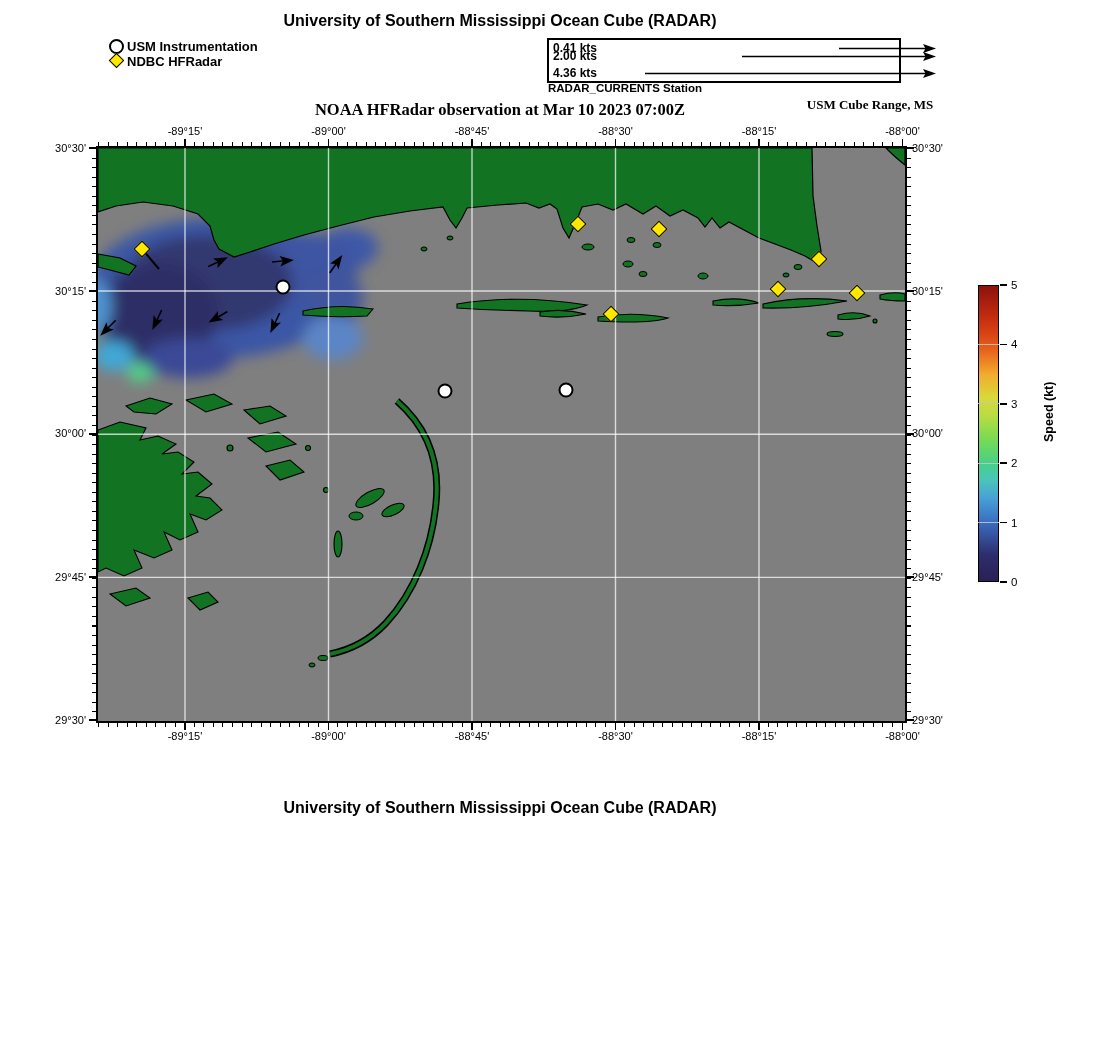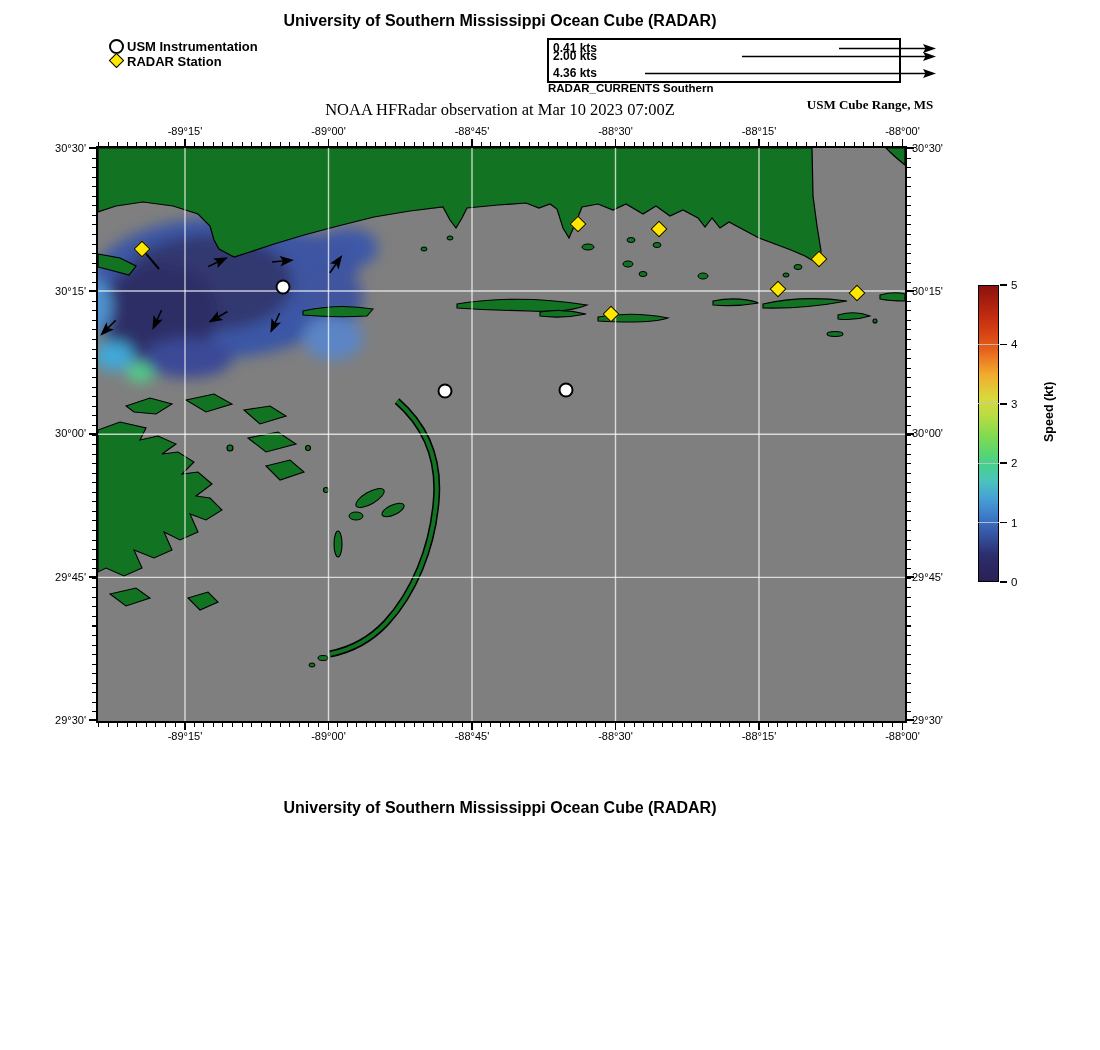--- a/index.html
+++ b/index.html
@@ -13,21 +13,21 @@
   .legend-row{position:absolute;left:127px;font-weight:bold;font-size:13px;}
   .legend-circle{position:absolute;width:11px;height:11px;border:2px solid #000;border-radius:50%;
                  background:#fff;left:109px;top:39px;}
   .legend-diamond{position:absolute;width:9px;height:9px;border:1.8px solid #000;background:#ffe800;
                   left:111px;top:55px;transform:rotate(45deg);}
   #vector-box{left:547px;top:38px;width:350px;height:41px;border:2.5px solid #000;background:#fff;}
   .vrow{position:absolute;left:4px;height:13px;font-weight:bold;font-size:12px;line-height:13px;}
   .vrow svg{position:absolute;top:1px;}
   #vector-caption{left:548px;top:82px;font-weight:bold;font-size:11.5px;}
   #obs-title{left:0;width:1000px;top:100px;text-align:center;font-family:"Liberation Serif",serif;
-             font-weight:normal;font-size:16.5px;}
+             font-weight:bold;font-size:16.5px;}
   #range-label{left:770px;top:97px;width:200px;text-align:center;font-family:"Liberation Serif",serif;
                font-weight:bold;font-size:13px;}
   #map{left:96px;top:146px;width:811px;height:577px;border:2px solid #000;box-sizing:border-box;
        background:#7f7f7f;overflow:hidden;}
   #map svg{position:absolute;left:0;top:0;}
   .tick-strip{position:absolute;background-repeat:repeat;}
   #minor-top   {left:98px;top:142px;width:807px;height:4px;
      background:repeating-linear-gradient(to right,#000 0,#000 1px,transparent 1px,transparent 9.5667px);}
   #minor-bottom{left:98px;top:723px;width:807px;height:4px;
      background:repeating-linear-gradient(to right,#000 0,#000 1px,transparent 1px,transparent 9.5667px);}
@@ -52,37 +52,37 @@
 </head>
 <body>
 
 <div id="canvas">
 
   <div id="title-top" class="abs title nowrap">University of Southern Mississippi Ocean Cube (RADAR)</div>
 
   <span class="legend-circle"></span>
   <div class="legend-row" style="top:39px;">USM Instrumentation</div>
   <span class="legend-diamond"></span>
-  <div class="legend-row" style="top:54px;">RADAR Station</div>
+  <div class="legend-row" style="top:54px;">NDBC HFRadar</div>
 
   <div id="vector-box" class="abs">
       <div class="vrow" style="top: 1.5px; width: 342px;"><span>0.41 kts</span><svg width="342" height="11">
           <line x1="242" y1="5.5" x2="330" y2="5.5" stroke="#000" stroke-width="1.5"></line>
           <path d="M339,5.5 L326,1 L328.5,5.5 L326,10 Z" fill="#000"></path>
         </svg></div>
       <div class="vrow" style="top: 10px; width: 342px;"><span>2.00 kts</span><svg width="342" height="11">
           <line x1="145" y1="5.5" x2="330" y2="5.5" stroke="#000" stroke-width="1.5"></line>
           <path d="M339,5.5 L326,1 L328.5,5.5 L326,10 Z" fill="#000"></path>
         </svg></div>
       <div class="vrow" style="top: 26.5px; width: 342px;"><span>4.36 kts</span><svg width="342" height="11">
           <line x1="48" y1="5.5" x2="330" y2="5.5" stroke="#000" stroke-width="1.5"></line>
           <path d="M339,5.5 L326,1 L328.5,5.5 L326,10 Z" fill="#000"></path>
         </svg></div>
     </div>
-  <div id="vector-caption" class="abs nowrap">RADAR_CURRENTS Southern</div>
+  <div id="vector-caption" class="abs nowrap">RADAR_CURRENTS Station</div>
 
   <div id="obs-title" class="abs nowrap">NOAA HFRadar observation at Mar 10 2023 07:00Z</div>
   <div id="range-label" class="abs nowrap">USM Cube Range, MS</div>
 
   <div id="minor-top" class="tick-strip"></div>
   <div id="minor-bottom" class="tick-strip"></div>
   <div id="minor-left" class="tick-strip"></div>
   <div id="minor-right" class="tick-strip"></div>
 
   <div id="map" class="abs">

